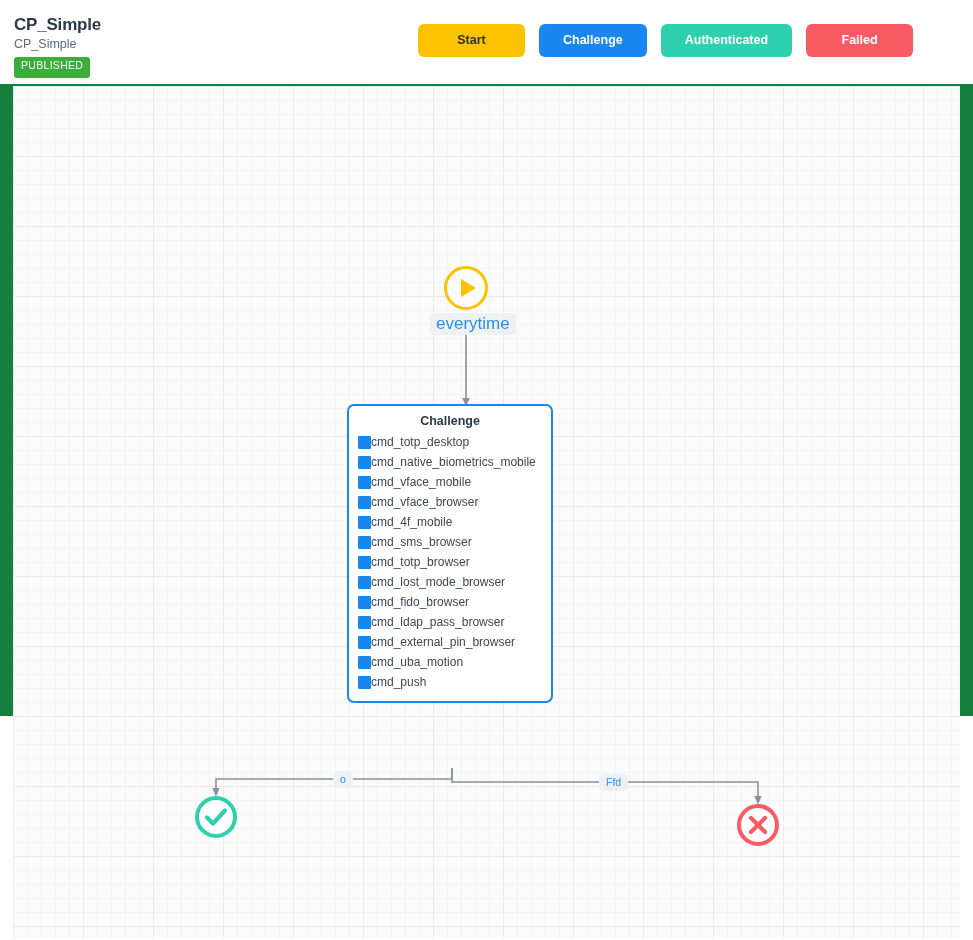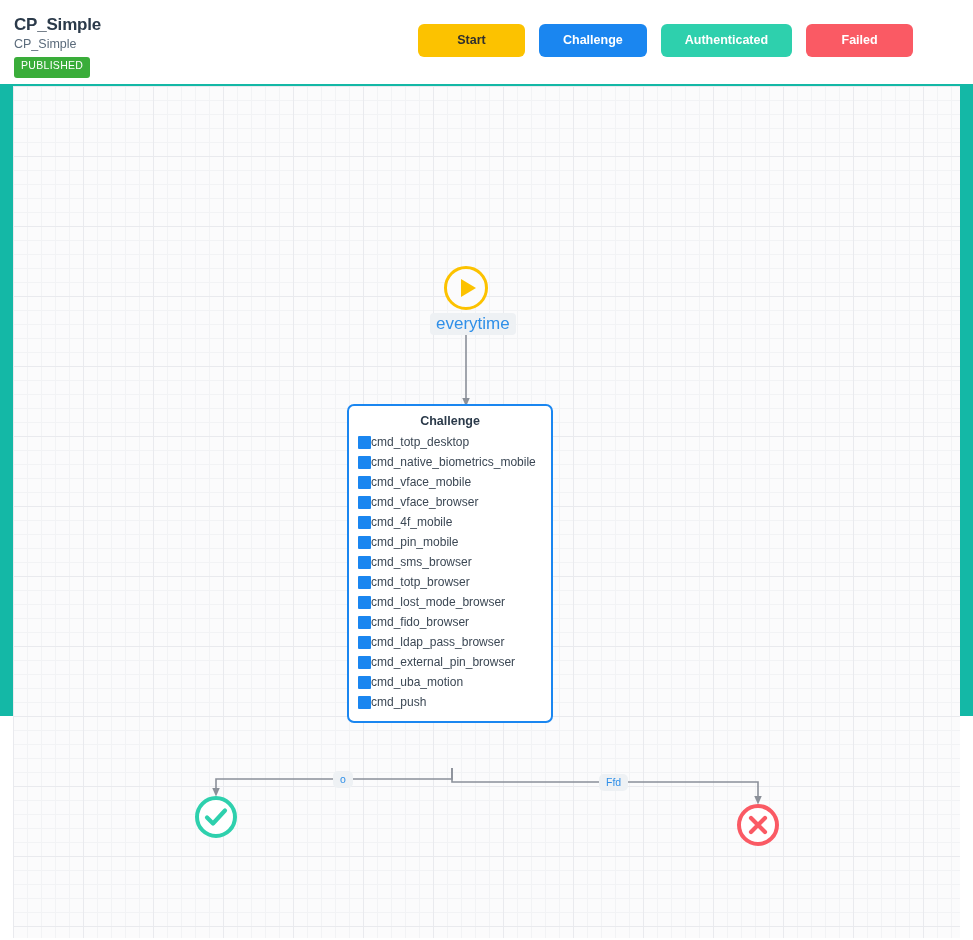--- a/index.html
+++ b/index.html
@@ -3,21 +3,21 @@
 <meta charset="utf-8">
 <style>
   * { box-sizing: border-box; }
   html, body {
     margin: 0; padding: 0;
     width: 973px; height: 940px;
     background: #ffffff;
     font-family: "Liberation Sans", sans-serif;
     overflow: hidden;
   }
-  #app { position: relative; width: 973px; height: 716px; background:#14b8a6; }
+  #app { position: relative; width: 973px; height: 716px; background:#15803d; }
 
   
   .header {
     position: absolute; left:0; top:0; width:973px; height:84px;
     background:#ffffff;
   }
   .title-block { position:absolute; left:14px; top:14px; }
   .flow-title {
     font-size:17px; font-weight:bold; color:#2b3a4a; letter-spacing:-0.2px;
     line-height:21px;
@@ -170,24 +170,20 @@
       <div class="node-item">
         <span class="node-chk"></span>
         <span class="node-item-label">cmd_vface_browser</span>
       </div>
       <div class="node-item">
         <span class="node-chk"></span>
         <span class="node-item-label">cmd_4f_mobile</span>
       </div>
       <div class="node-item">
         <span class="node-chk"></span>
-        <span class="node-item-label">cmd_pin_mobile</span>
-      </div>
-      <div class="node-item">
-        <span class="node-chk"></span>
         <span class="node-item-label">cmd_sms_browser</span>
       </div>
       <div class="node-item">
         <span class="node-chk"></span>
         <span class="node-item-label">cmd_totp_browser</span>
       </div>
       <div class="node-item">
         <span class="node-chk"></span>
         <span class="node-item-label">cmd_lost_mode_browser</span>
       </div>

